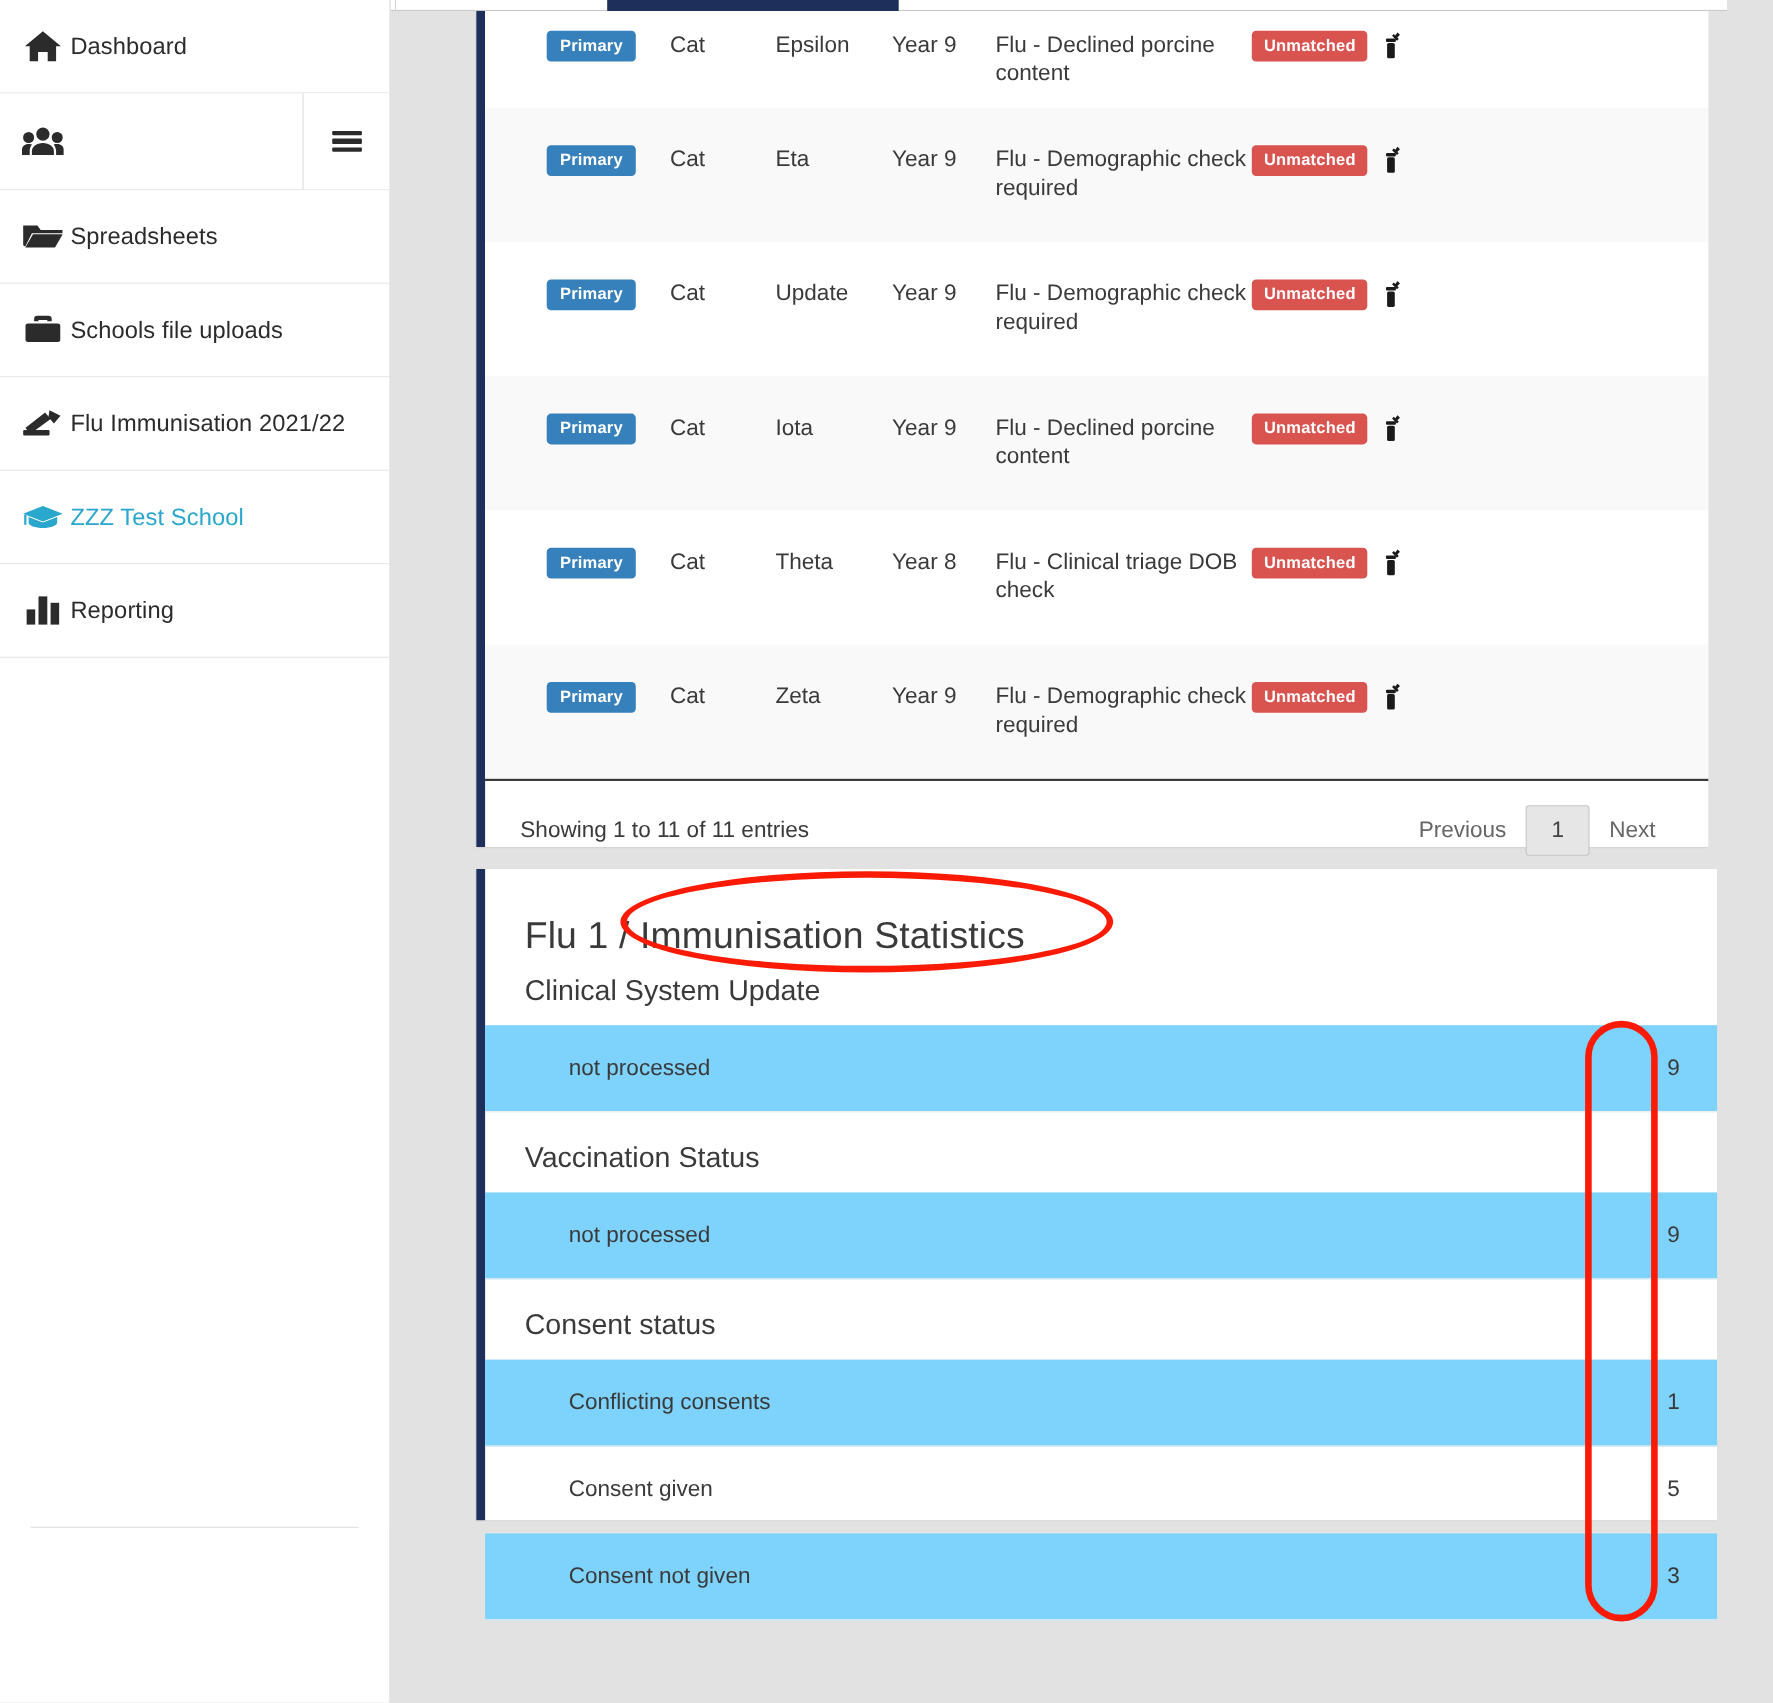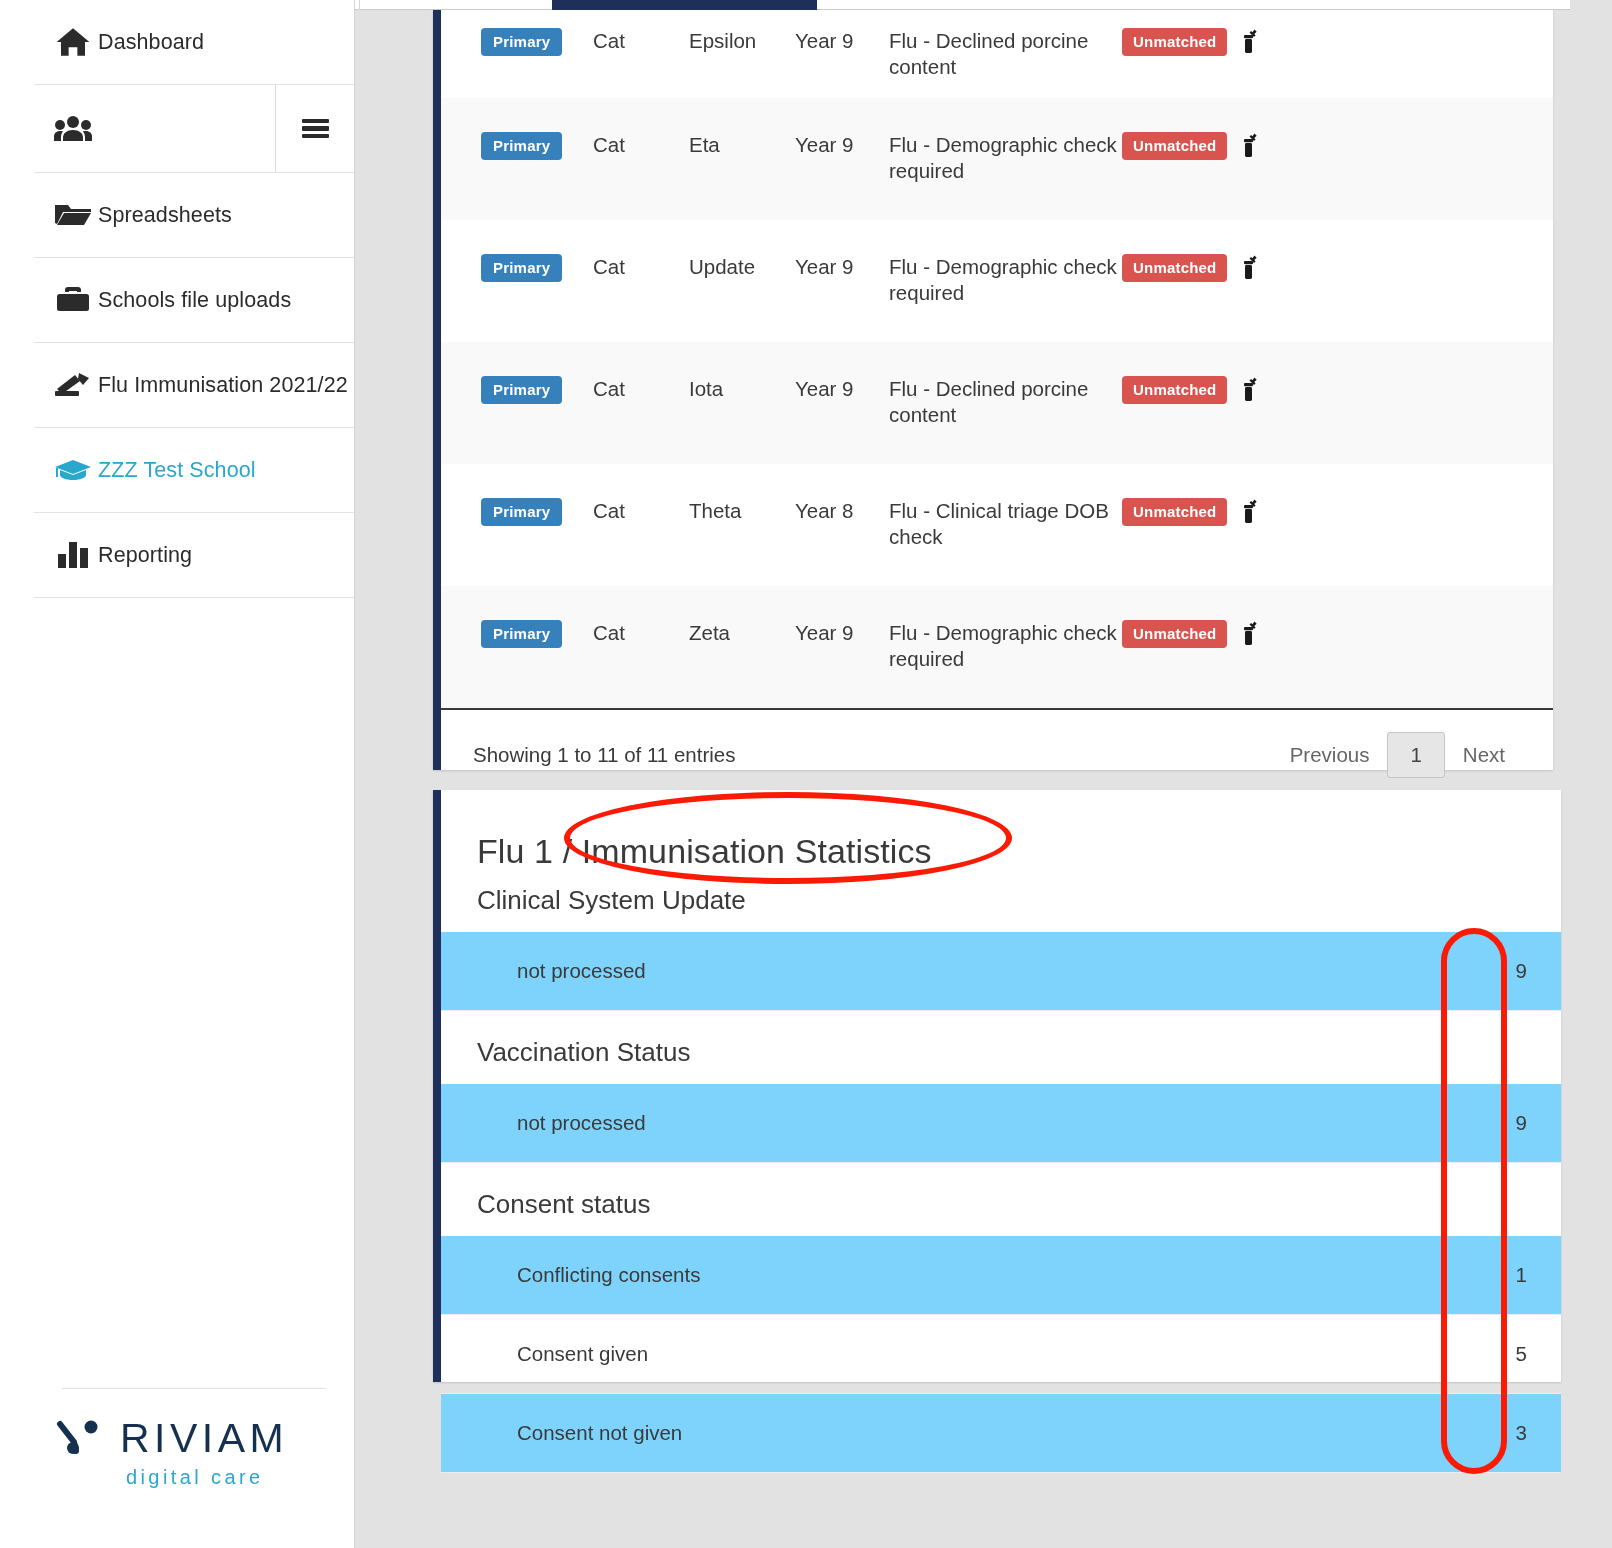--- a/index.html
+++ b/index.html
@@ -17,21 +17,20 @@
     background: #fff; border-bottom: 1px solid #c9c9c9;
   }
   .tabstrip .tseg { position: absolute; top: 0; height: 10px; border-right: 1px solid #d6d6d6; }
   .tabstrip .tactive { position: absolute; top: 0; height: 10px; background: #1e2f5c; }
 
   
   .sidebar {
     position: absolute; left: 0; top: 0; width: 355px; height: 1548px;
     background: #ffffff; border-right: 1px solid #d4d4d4;
     overflow: hidden;
-    padding-left: 34px;
   }
   .nav-item {
     position: relative; display: flex; align-items: center;
     height: 85px; border-bottom: 1px solid #e3e3e3;
     padding-left: 14px; cursor: pointer; background: #fff;
   }
   .nav-item .ico {
     width: 50px; min-width: 50px; display: flex; align-items: center; justify-content: center;
     color: #2b2b2b;
   }
@@ -76,21 +75,21 @@
   .panel {
     position: relative; background: #ffffff;
     border-left: 8px solid #1e2f5c;
     box-shadow: 0 1px 2px rgba(0,0,0,.14);
   }
   .panel-top { width: 1120px; margin-left: 53px; height: 760px; }
   .panel-bottom { width: 1128px; margin-left: 53px; margin-top: 20px; height: 592px; }
   .row { display: flex; align-items: flex-start; }
   .row.odd { background: #f9f9f9; }
   .row.even { background: #ffffff; }
-  .trow-inner { display: flex; width: 100%; padding: 18px 0 18px 0; align-items: flex-start; }
+  .trow-inner { display: flex; width: 100%; padding: 18px 0 18px 0; align-items: flex-start; margin-left: 16px; }
 
   .c-badge { width: 152px; min-width: 152px; padding-left: 40px; }
   .c-first { width: 96px; min-width: 96px; }
   .c-last  { width: 106px; min-width: 106px; }
   .c-year  { width: 94px; min-width: 94px; }
   .c-status{ width: 233px; min-width: 233px; }
   .c-badge2{ width: 115px; min-width: 115px; }
   .c-act   { width: 90px; min-width: 90px; display: flex; justify-content: flex-start; }
 
   .cell-txt { font-size: 20.5px; color: #3a3a3a; line-height: 26px; }
@@ -249,33 +248,20 @@
           <rect x="22" y="6" width="8" height="20"></rect>
         </svg>
       </span>
       <span class="lbl">Reporting</span>
     </div>
 
     <div class="sidebar-blank"></div>
 
     <div class="sidebar-divider"></div>
 
-    <div class="brand">
-      <div class="brand-row">
-        <span>
-          <svg width="52" height="38" viewBox="0 0 52 38">
-            <path d="M4 6 L18 24 L20 33" stroke="#16304f" stroke-width="6" fill="none" stroke-linecap="round"></path>
-            <circle cx="17" cy="30" r="6" fill="#16304f"></circle>
-            <circle cx="35" cy="9" r="6.5" fill="#16304f"></circle>
-          </svg>
-        </span>
-        <span class="brand-word">RIVIAM</span>
-      </div>
-      <div class="brand-sub">digital care</div>
-    </div>
   </div>
 
   <div class="main">
 
     <div class="panel panel-top">
       <div>
 
         <div class="row even">
           <div class="trow-inner">
             <div class="c-badge"><span class="badge-primary">Primary</span></div>

